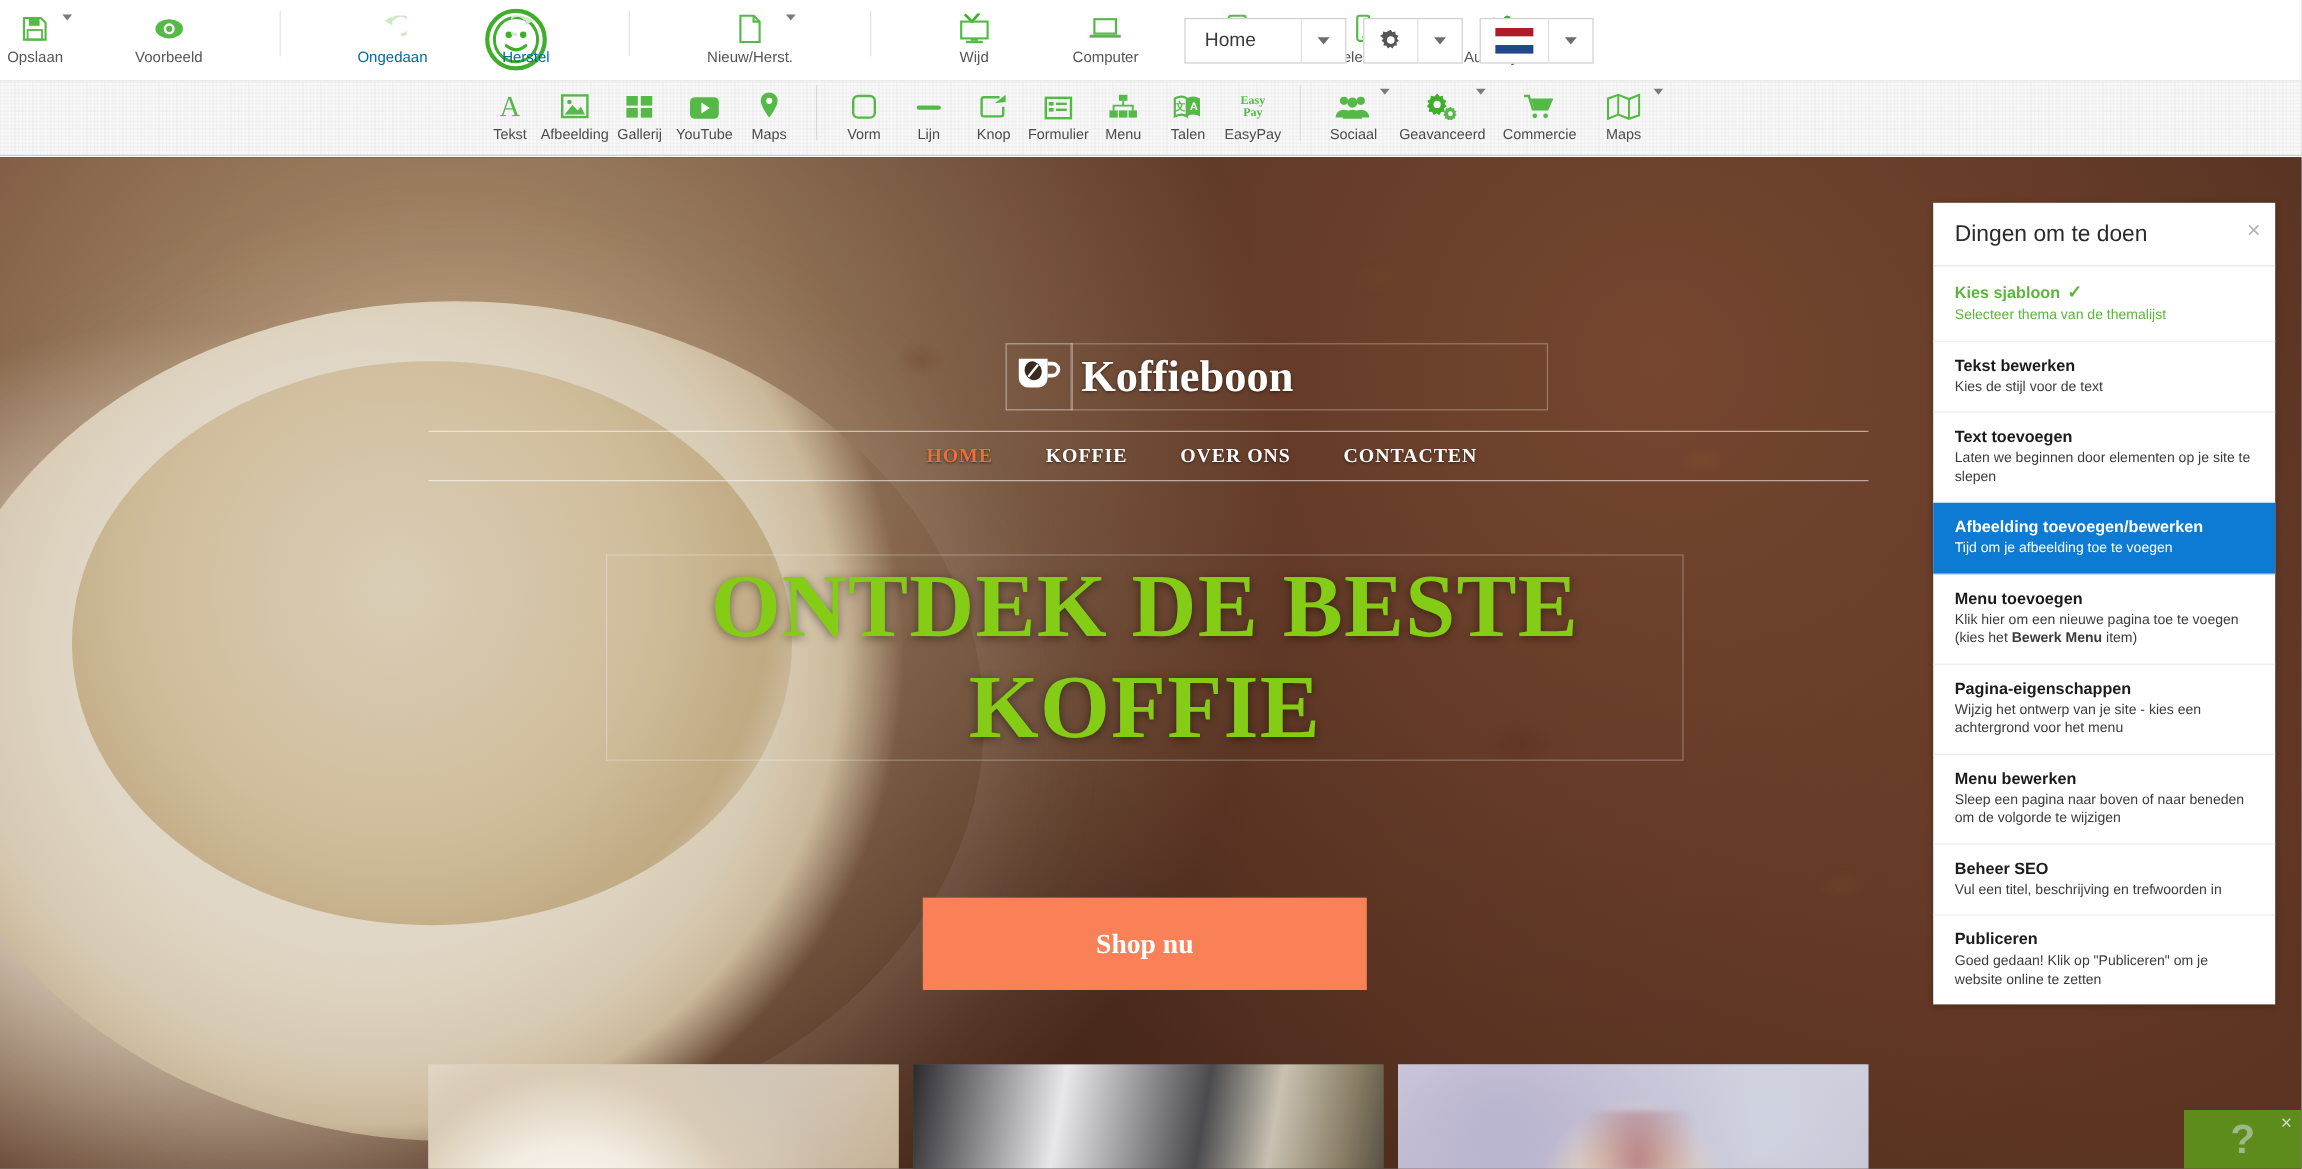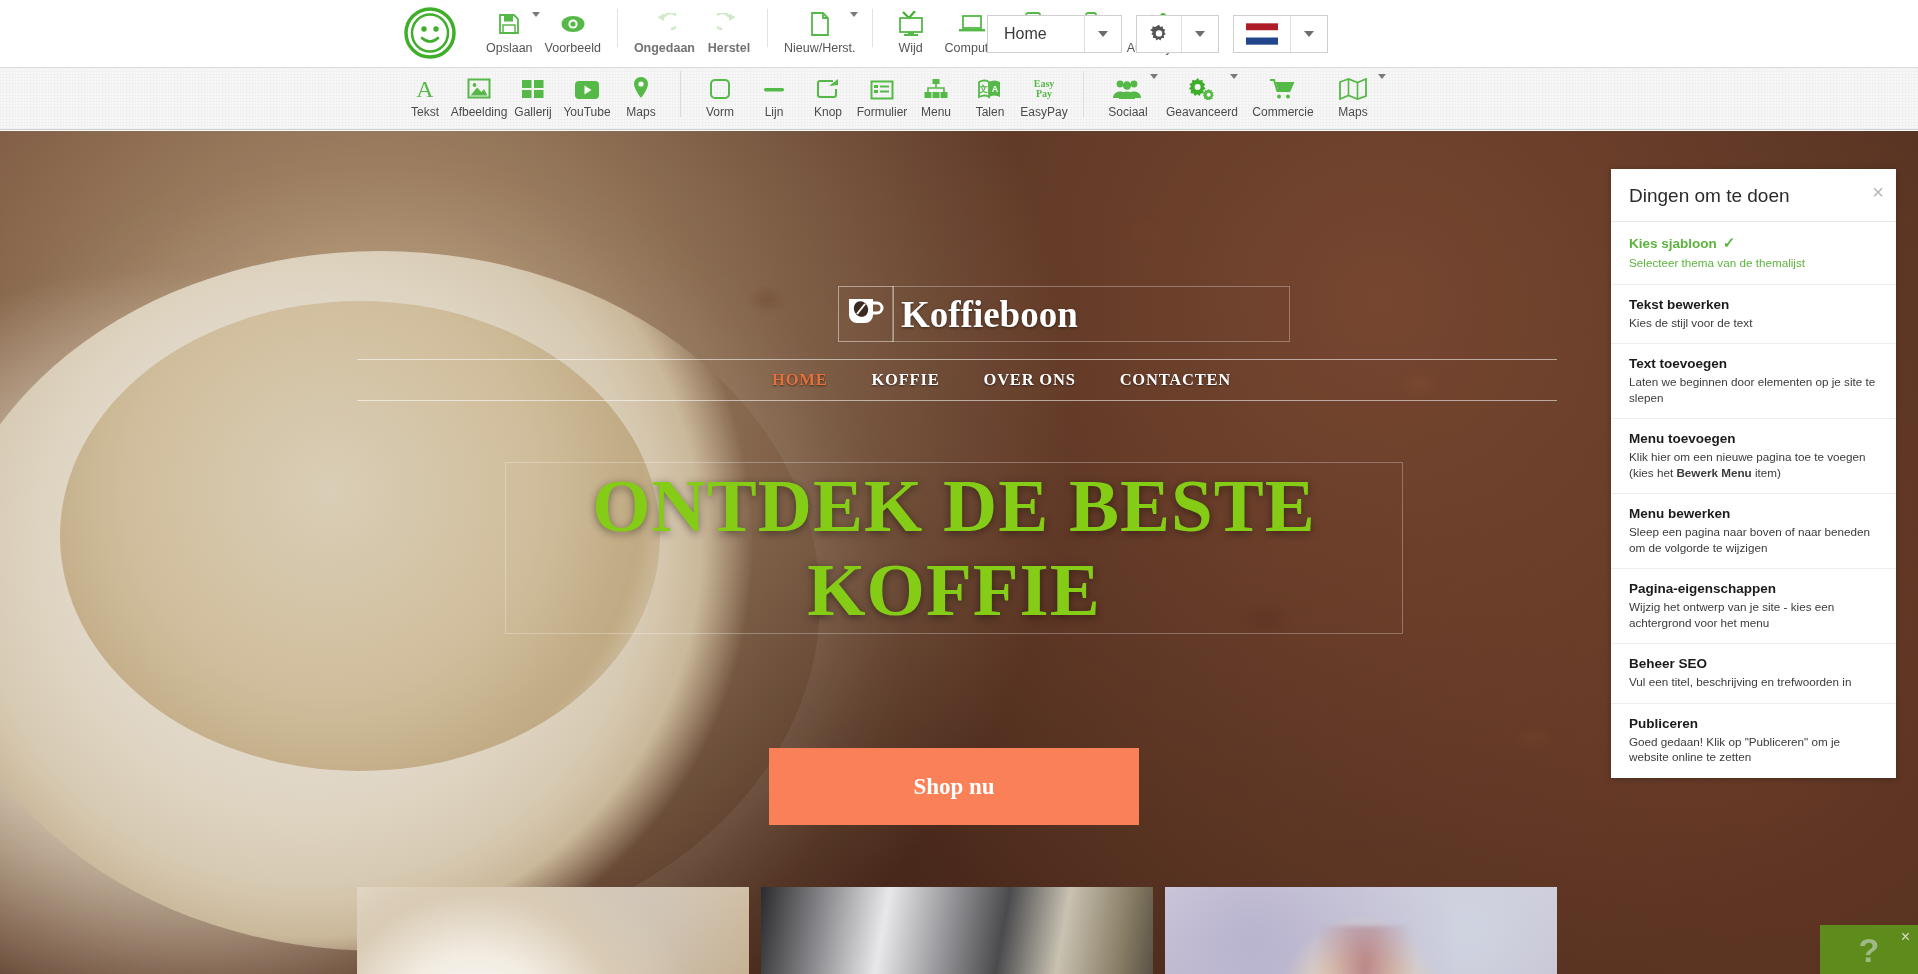--- a/index.html
+++ b/index.html
@@ -27,21 +27,21 @@
     position: relative;
     display: flex; flex-direction: column; align-items: center; justify-content: flex-start;
     min-width: 56px; padding: 4px 6px 0 6px;
     cursor: pointer;
   }
   .tb-item .glyph { height: 30px; display:flex; align-items:center; justify-content:center; }
   .tb-item .lbl {
     font-size: 12.5px; color: #555; margin-top: 2px; white-space: nowrap;
     line-height: 14px;
   }
-  .tb-item.disabled .lbl { color: #737373; font-weight: bold; }
+  .tb-item.disabled .lbl { color: #0369a1; }
   .tb-caret {
     position: absolute; right: -1px; top: 7px;
     width: 0; height: 0;
     border-left: 4px solid transparent; border-right: 4px solid transparent;
     border-top: 5px solid #7a7a7a;
   }
   .tb-sep { width: 1px; height: 38px; background: #e2e2e2; margin: 4px 10px 0 10px; }
 
   
   .topright { position: absolute; right: 590px; top: 15px; display: flex; align-items: center; gap: 14px; }
@@ -281,21 +281,21 @@
     <div class="logo-smiley">
       <svg width="52" height="52" viewBox="0 0 52 52">
         <ellipse cx="26" cy="26" rx="24" ry="24" fill="none" stroke="#3fae2a" stroke-width="3.5"></ellipse>
         <ellipse cx="26" cy="26" rx="18" ry="18.5" fill="none" stroke="#3fae2a" stroke-width="2.5"></ellipse>
         <circle cx="20" cy="22" r="2.7" fill="#3fae2a"></circle>
         <circle cx="32" cy="22" r="2.7" fill="#3fae2a"></circle>
         <path d="M18 31 q8 7 16 0" fill="none" stroke="#3fae2a" stroke-width="2.6" stroke-linecap="round"></path>
       </svg>
     </div>
 
-    <div class="tb-group" style="margin-left:480px;">
+    <div class="tb-group" style="gap:48px;">
       <div class="tb-item">
         <span class="glyph">
           <svg width="22" height="22" viewBox="0 0 22 22">
               <path d="M2 2h14l4 4v14H2z" fill="none" stroke="#55b947" stroke-width="1.8"></path>
               <rect x="6" y="2.5" width="9" height="6" fill="#55b947"></rect>
               <rect x="5" y="12" width="12" height="8" fill="none" stroke="#55b947" stroke-width="1.5"></rect>
             </svg>
         </span>
         <span class="tb-caret"></span>
         <span class="lbl">Opslaan</span>
@@ -670,34 +670,38 @@
     <div class="todo-item">
       <div class="todo-title">Tekst bewerken</div>
       <div class="todo-desc">Kies de stijl voor de text</div>
     </div>
 
     <div class="todo-item">
       <div class="todo-title">Text toevoegen</div>
       <div class="todo-desc">Laten we beginnen door elementen op je site te slepen</div>
     </div>
 
+    <div class="todo-item active">
+      <div class="todo-title">Afbeelding toevoegen/bewerken</div>
+      <div class="todo-desc">Tijd om je afbeelding toe te voegen</div>
+    </div>
 
     <div class="todo-item">
       <div class="todo-title">Menu toevoegen</div>
       <div class="todo-desc"><span>Klik hier om een nieuwe pagina toe te voegen (kies het </span><span class="strongbit">Bewerk Menu</span><span> item)</span></div>
     </div>
 
     <div class="todo-item">
+      <div class="todo-title">Pagina-eigenschappen</div>
+      <div class="todo-desc">Wijzig het ontwerp van je site - kies een achtergrond voor het menu</div>
+    </div>
+
+    <div class="todo-item">
       <div class="todo-title">Menu bewerken</div>
       <div class="todo-desc">Sleep een pagina naar boven of naar beneden om de volgorde te wijzigen</div>
-    </div>
-
-    <div class="todo-item">
-      <div class="todo-title">Pagina-eigenschappen</div>
-      <div class="todo-desc">Wijzig het ontwerp van je site - kies een achtergrond voor het menu</div>
     </div>
 
     <div class="todo-item">
       <div class="todo-title">Beheer SEO</div>
       <div class="todo-desc">Vul een titel, beschrijving en trefwoorden in</div>
     </div>
 
     <div class="todo-item">
       <div class="todo-title">Publiceren</div>
       <div class="todo-desc">Goed gedaan! Klik op "Publiceren" om je website online te zetten</div>

